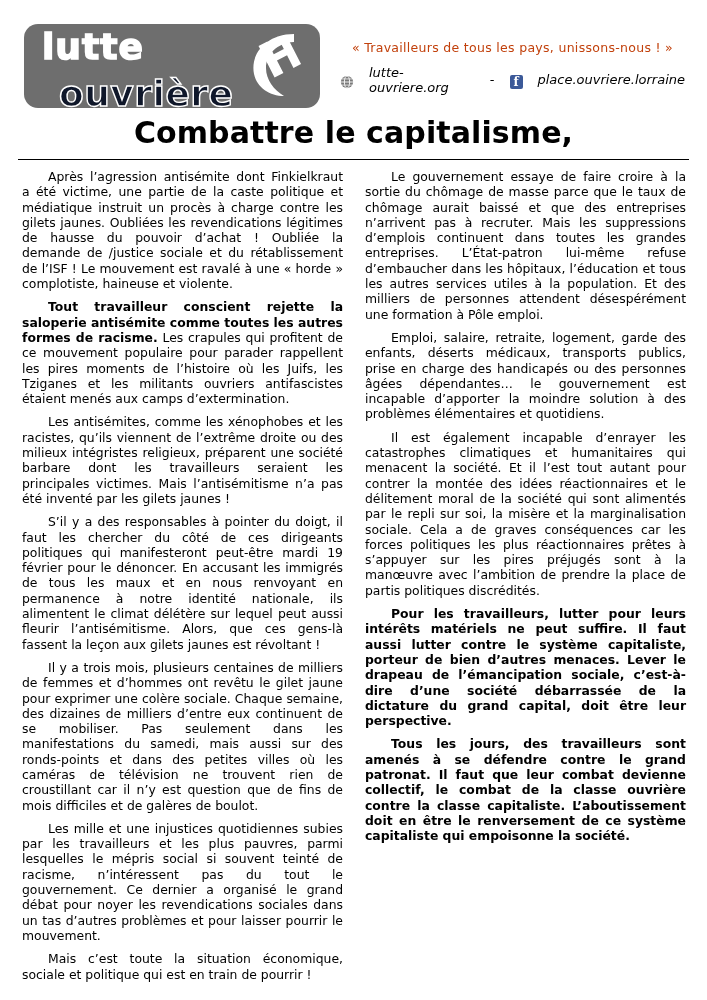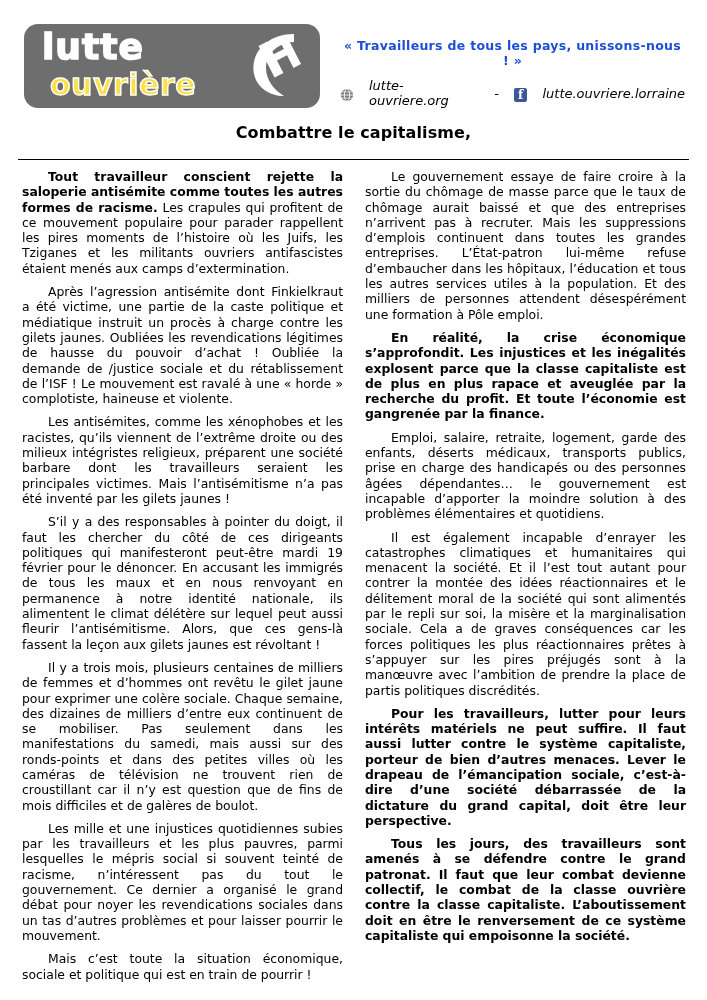--- a/index.html
+++ b/index.html
@@ -19,21 +19,21 @@
     width: 707px;
     height: 1000px;
     padding: 0;
     box-sizing: border-box;
     position: relative;
   }
 
   
   .masthead {
     display: flex;
-    align-items: flex-end;
+    align-items: center;
     padding: 24px 22px 0 24px;
     box-sizing: border-box;
   }
   .logo-block {
     width: 302px;
     flex: 0 0 302px;
   }
   .logo-box {
     background: #6e6e6e;
     border-radius: 14px;
@@ -49,27 +49,27 @@
     font-family: "DejaVu Sans", "Liberation Sans", sans-serif;
     font-weight: bold;
     font-size: 36px;
     letter-spacing: 1px;
     line-height: 32px;
     padding-left: 18px;
     margin: 0;
     -webkit-text-stroke: 1.6px #ffffff;
   }
   .logo-word2 {
-    color: #fde047;
-    font-weight: bold;
-    font-size: 30px;
+    color: #0f172a;
+    font-weight: bold;
+    font-size: 36px;
     letter-spacing: 0.5px;
     line-height: 28px;
     padding-left: 18px;
-    margin: 8px;
+    margin: 17px;
     -webkit-text-stroke: 1.4px #ffffff;
   }
   .logo-sub {
     color: #ffffff;
     font-weight: bold;
     font-size: 9.5px;
     letter-spacing: 0.8px;
     text-align: center;
     padding: 2px 34px 0 0;
     margin: 0;
@@ -83,24 +83,24 @@
   }
 
   .header-right {
     flex: 1;
     padding-left: 14px;
     padding-top: 2px;
   }
   .quote {
     text-align: center;
     font-size: 12.5px;
-    font-weight: bold;
+    font-weight: normal;
     letter-spacing: 0.3px;
     margin: 0;
-    color: #1d4ed8;
+    color: #c2410c;
   }
   .quote-author {
     text-align: right;
     font-size: 12.5px;
     font-weight: bold;
     margin: 1px 18px 0 0;
   }
   .links-row {
     display: flex;
     align-items: center;
@@ -138,21 +138,21 @@
   .date-line {
     text-align: right;
     font-size: 12px;
     margin: 9px 20px 0 0;
   }
 
   
   .headline {
     text-align: center;
     font-weight: bold;
-    font-size: 16px;
+    font-size: 30px;
     line-height: 29px;
     margin: 10px 40px 12px 40px;
     letter-spacing: 0.1px;
   }
   .rule {
     border: 0;
     border-top: 1.6px solid #000;
     margin: 9px 18px 0 18px;
   }
 
@@ -210,44 +210,43 @@
             <circle cx="8" cy="8" r="7" fill="#7a7a7a"></circle>
             <ellipse cx="8" cy="8" rx="3" ry="7" fill="none" stroke="#ffffff" stroke-width="1"></ellipse>
             <line x1="1" y1="8" x2="15" y2="8" stroke="#ffffff" stroke-width="1"></line>
             <line x1="2" y1="4.5" x2="14" y2="4.5" stroke="#ffffff" stroke-width="0.8"></line>
             <line x1="2" y1="11.5" x2="14" y2="11.5" stroke="#ffffff" stroke-width="0.8"></line>
           </svg>
         </span>
         <span class="link-text">lutte-ouvriere.org</span>
         <span class="dash-sep">-</span>
         <span class="fb-icon">f</span>
-        <span class="link-text">lutte.ouvriere.lorraine</span>
+        <span class="link-text">place.ouvriere.lorraine</span>
       </div>
 
     </div>
   </div>
 
   <div class="headline">
     <div>Combattre le capitalisme,</div>
   </div>
   <hr class="rule">
 
   <div class="columns">
     <div class="col" id="col1">
+        <p>Après l’agression antisémite dont Finkielkraut a été victime, une partie de la caste politique et médiatique instruit un procès à charge contre les gilets jaunes. Oubliées les revendications légitimes de hausse du pouvoir d’achat ! Oubliée la demande de /justice sociale et du rétablissement de l’ISF ! Le mouvement est ravalé à une « horde » complotiste, haineuse et violente.</p>
         <p><b>Tout travailleur conscient rejette la saloperie antisémite comme toutes les autres formes de racisme.</b><span> Les crapules qui profitent de ce mouvement populaire pour parader rappellent les pires moments de l’histoire où les Juifs, les Tziganes et les militants ouvriers antifascistes étaient menés aux camps d’extermination.</span></p>
-        <p>Après l’agression antisémite dont Finkielkraut a été victime, une partie de la caste politique et médiatique instruit un procès à charge contre les gilets jaunes. Oubliées les revendications légitimes de hausse du pouvoir d’achat ! Oubliée la demande de /justice sociale et du rétablissement de l’ISF ! Le mouvement est ravalé à une « horde » complotiste, haineuse et violente.</p>
         <p>Les antisémites, comme les xénophobes et les racistes, qu’ils viennent de l’extrême droite ou des milieux intégristes religieux, préparent une société barbare dont les travailleurs seraient les principales victimes. Mais l’antisémitisme n’a pas été inventé par les gilets jaunes !</p>
         <p>S’il y a des responsables à pointer du doigt, il faut les chercher du côté de ces dirigeants politiques qui manifesteront peut-être mardi 19 février pour le dénoncer. En accusant les immigrés de tous les maux et en nous renvoyant en permanence à notre identité nationale, ils alimentent le climat délétère sur lequel peut aussi fleurir l’antisémitisme. Alors, que ces gens-là fassent la leçon aux gilets jaunes est révoltant !</p>
         <p>Il y a trois mois, plusieurs centaines de milliers de femmes et d’hommes ont revêtu le gilet jaune pour exprimer une colère sociale. Chaque semaine, des dizaines de milliers d’entre eux continuent de se mobiliser. Pas seulement dans les manifestations du samedi, mais aussi sur des ronds-points et dans des petites villes où les caméras de télévision ne trouvent rien de croustillant car il n’y est question que de fins de mois difficiles et de galères de boulot.</p>
         <p>Les mille et une injustices quotidiennes subies par les travailleurs et les plus pauvres, parmi lesquelles le mépris social si souvent teinté de racisme, n’intéressent pas du tout le gouvernement. Ce dernier a organisé le grand débat pour noyer les revendications sociales dans un tas d’autres problèmes et pour laisser pourrir le mouvement.</p>
         <p>Mais c’est toute la situation économique, sociale et politique qui est en train de pourrir !</p>
       </div>
     <div class="col" id="col2">
         <p>Le gouvernement essaye de faire croire à la sortie du chômage de masse parce que le taux de chômage aurait baissé et que des entreprises n’arrivent pas à recruter. Mais les suppressions d’emplois continuent dans toutes les grandes entreprises. L’État-patron lui-même refuse d’embaucher dans les hôpitaux, l’éducation et tous les autres services utiles à la population. Et des milliers de personnes attendent désespérément une formation à Pôle emploi.</p>
-        <p class="bold">En réalité, la crise économique s’approfondit. Les injustices et les inégalités explosent parce que la classe capitaliste est de plus en plus rapace et aveuglée par la recherche du profit. Et toute l’économie est gangrenée par la finance.</p>
         <p>Emploi, salaire, retraite, logement, garde des enfants, déserts médicaux, transports publics, prise en charge des handicapés ou des personnes âgées dépendantes… le gouvernement est incapable d’apporter la moindre solution à des problèmes élémentaires et quotidiens.</p>
         <p>Il est également incapable d’enrayer les catastrophes climatiques et humanitaires qui menacent la société. Et il l’est tout autant pour contrer la montée des idées réactionnaires et le délitement moral de la société qui sont alimentés par le repli sur soi, la misère et la marginalisation sociale. Cela a de graves conséquences car les forces politiques les plus réactionnaires prêtes à s’appuyer sur les pires préjugés sont à la manœuvre avec l’ambition de prendre la place de partis politiques discrédités.</p>
         <p class="bold">Pour les travailleurs, lutter pour leurs intérêts matériels ne peut suffire. Il faut aussi lutter contre le système capitaliste, porteur de bien d’autres menaces. Lever le drapeau de l’émancipation sociale, c’est-à-dire d’une société débarrassée de la dictature du grand capital, doit être leur perspective.</p>
         <p class="bold">Tous les jours, des travailleurs sont amenés à se défendre contre le grand patronat. Il faut que leur combat devienne collectif, le combat de la classe ouvrière contre la classe capitaliste. L’aboutissement doit en être le renversement de ce système capitaliste qui empoisonne la société.</p>
       </div>
   </div>
 
 </div>
 
 </body></html>

